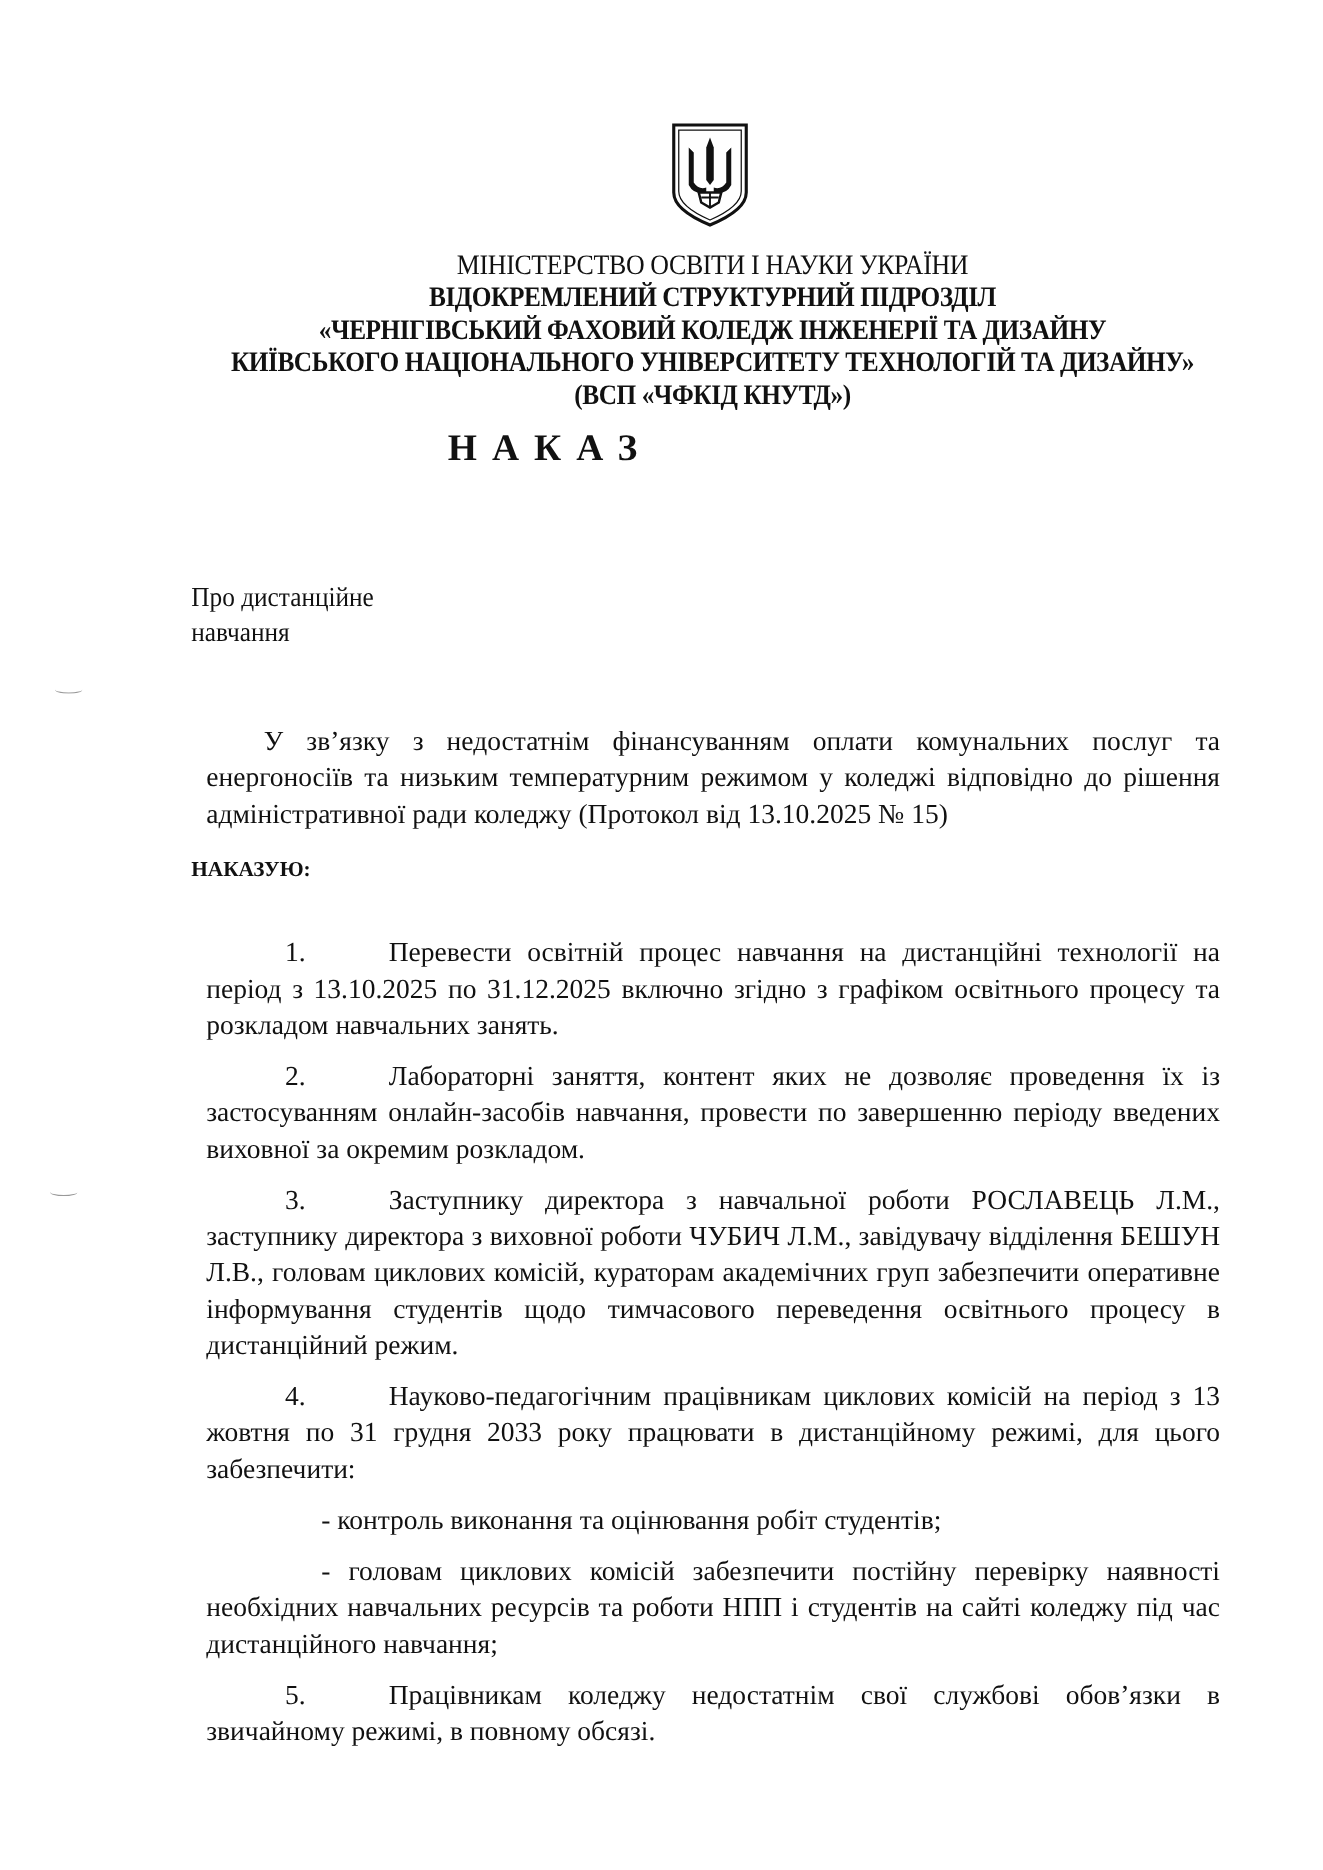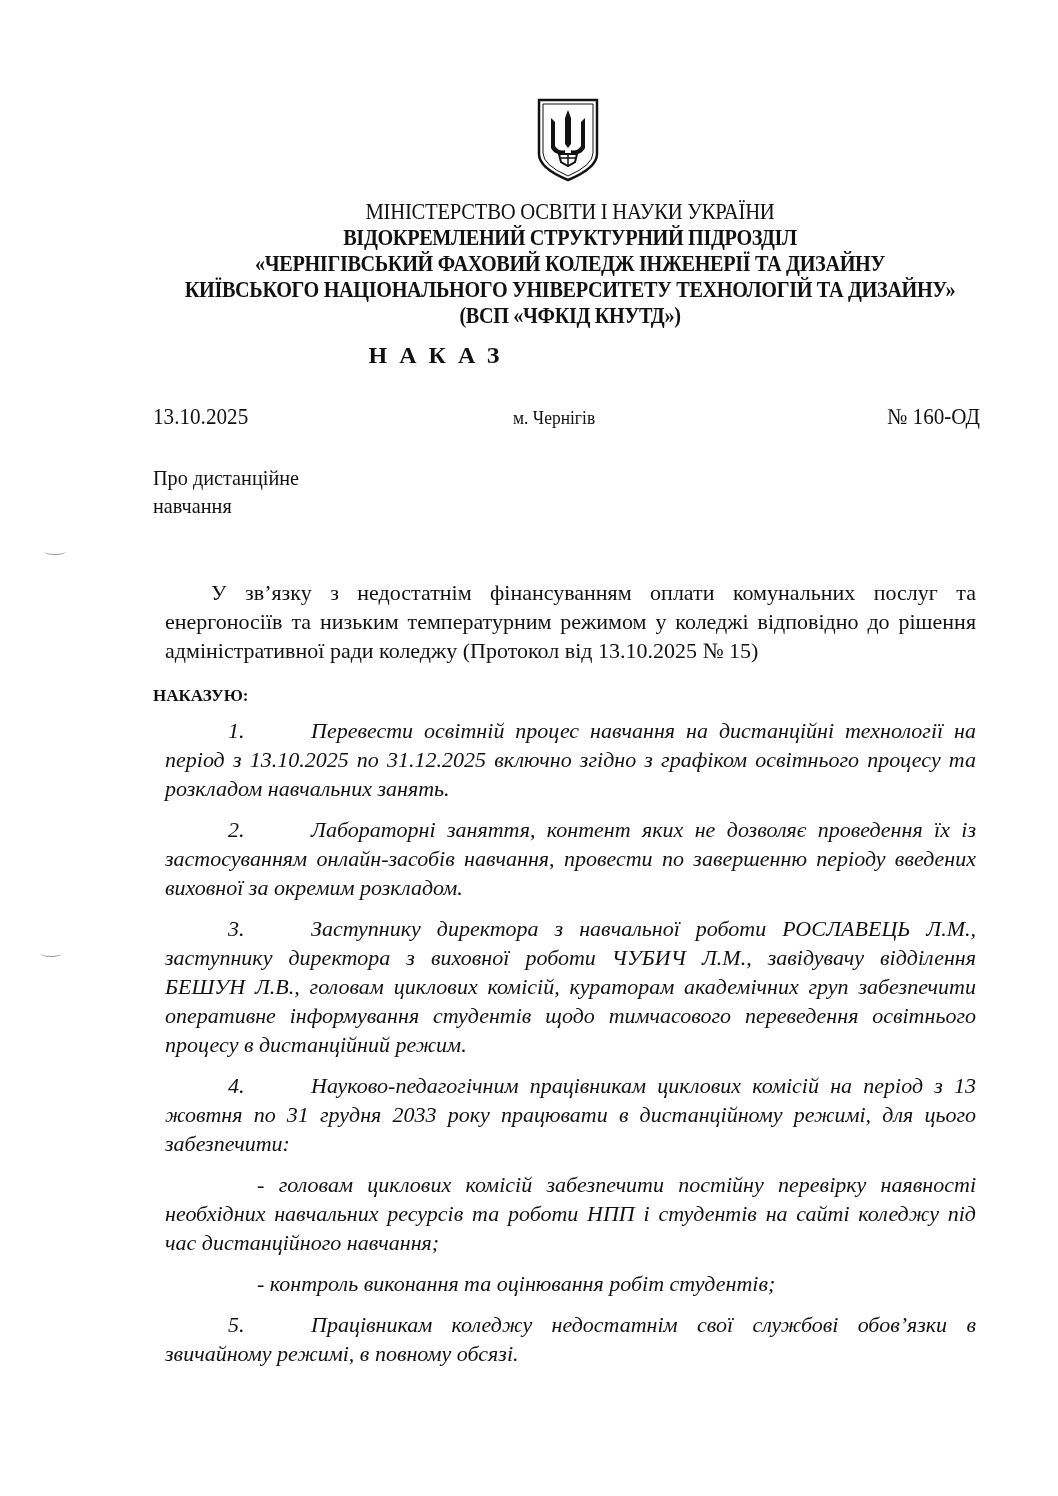--- a/index.html
+++ b/index.html
@@ -13,37 +13,37 @@
   .emblem { position: absolute; left: 535px; top: 96px; width: 66px; height: 88px; }
 
   .header { position: absolute; left: 140px; width: 860px; text-align: center; font-size: 22.5px; line-height: 27px; }
   .h-ministry { top: 198px; font-weight: normal; letter-spacing: -0.3px; transform: scaleX(0.92); }
   .h-bold { font-weight: bold; letter-spacing: -0.4px; transform: scaleX(0.9); }
   .h-line2 { top: 224px; }
   .h-line3 { top: 250px; }
   .h-line4 { top: 276px; }
   .h-line5 { top: 302px; }
 
-  .order-title { position: absolute; left: 0; width: 880px; top: 342px; text-align: center; font-weight: bold; font-size: 24px; letter-spacing: 12px; }
+  .order-title { position: absolute; left: 0; width: 880px; top: 342px; text-align: center; font-weight: bold; font-size: 30px; letter-spacing: 12px; }
 
   .meta-row { position: absolute; top: 404px; left: 153px; width: 827px; height: 32px; font-size: 23px; }
   .meta-date { position: absolute; left: 0; top: 0; transform: scaleX(0.92); transform-origin: left; }
   .meta-city { position: absolute; left: 360px; top: 3px; font-size: 19px; transform: scaleX(0.92); transform-origin: left; }
   .meta-number { position: absolute; right: 0; top: 0; transform: scaleX(0.92); transform-origin: right; }
 
   .subject { position: absolute; left: 153px; top: 464px; font-size: 22px; line-height: 28px; transform: scaleX(0.92); transform-origin: left; }
 
   .text { position: absolute; left: 153px; width: 835px; font-size: 22px; line-height: 29px; text-align: justify; }
   .text p { margin: 12px; text-align-last: left; }
   .indent { text-indent: 46px; }
   .intro { top: 566px; }
 
   .orders-heading { position: absolute; left: 153px; top: 686px; font-weight: bold; font-size: 17px; }
 
-  .items { top: 704px; font-style: italic; }
+  .items { top: 735px; }
   .item { margin: 0; }
   .item .num { display: inline-block; width: 83px; text-indent: 0; }
   .item-p { text-indent: 63px; }
   .sub-p { text-indent: 92px; }
 
   .scan-mark { position: absolute; border-bottom: 1px solid #999; border-radius: 0 0 50% 50%; height: 6px; width: 22px; }
 </style>
 </head>
 <body>
 
@@ -60,42 +60,37 @@
   </svg>
 
   <div class="header h-ministry">МІНІСТЕРСТВО ОСВІТИ І НАУКИ УКРАЇНИ</div>
   <div class="header h-bold h-line2">ВІДОКРЕМЛЕНИЙ СТРУКТУРНИЙ ПІДРОЗДІЛ</div>
   <div class="header h-bold h-line3">«ЧЕРНІГІВСЬКИЙ ФАХОВИЙ КОЛЕДЖ ІНЖЕНЕРІЇ ТА ДИЗАЙНУ</div>
   <div class="header h-bold h-line4">КИЇВСЬКОГО НАЦІОНАЛЬНОГО УНІВЕРСИТЕТУ ТЕХНОЛОГІЙ ТА ДИЗАЙНУ»</div>
   <div class="header h-bold h-line5">(ВСП «ЧФКІД КНУТД»)</div>
 
   <div class="order-title">НАКАЗ</div>
 
-  <div class="meta-row">
-    <span class="meta-date">13.10.2025</span>
-    <span class="meta-city">м. Чернігів</span>
-    <span class="meta-number">№ 160-ОД</span>
-  </div>
 
   <div class="subject">
     <div>Про дистанційне</div>
     <div>навчання</div>
   </div>
 
   <div class="text intro">
     <p class="indent">У зв’язку з недостатнім фінансуванням оплати комунальних послуг та енергоносіїв та низьким температурним режимом у коледжі відповідно до рішення адміністративної ради коледжу (Протокол від 13.10.2025 № 15)</p>
   </div>
 
   <div class="orders-heading">НАКАЗУЮ:</div>
 
   <div class="text items">
     <p class="item item-p"><span class="num">1.</span><span>Перевести освітній процес навчання на дистанційні технології на період з 13.10.2025 по 31.12.2025 включно згідно з графіком освітнього процесу та розкладом навчальних занять.</span></p>
     <p class="item item-p"><span class="num">2.</span><span>Лабораторні заняття, контент яких не дозволяє проведення їх із застосуванням онлайн-засобів навчання, провести по завершенню періоду введених виховної за окремим розкладом.</span></p>
     <p class="item item-p"><span class="num">3.</span><span>Заступнику директора з навчальної роботи РОСЛАВЕЦЬ Л.М., заступнику директора з виховної роботи ЧУБИЧ Л.М., завідувачу відділення БЕШУН Л.В., головам циклових комісій, кураторам академічних груп забезпечити оперативне інформування студентів щодо тимчасового переведення освітнього процесу в дистанційний режим.</span></p>
     <p class="item item-p"><span class="num">4.</span><span>Науково-педагогічним працівникам циклових комісій на період з 13 жовтня по 31 грудня 2033 року працювати в дистанційному режимі, для цього забезпечити:</span></p>
+    <p class="item sub-p">- контроль виконання та оцінювання робіт студентів;</p>
     <p class="item sub-p">- головам циклових комісій забезпечити постійну перевірку наявності необхідних навчальних ресурсів та роботи НПП і студентів на сайті коледжу під час дистанційного навчання;</p>
-    <p class="item sub-p">- контроль виконання та оцінювання робіт студентів;</p>
     <p class="item item-p"><span class="num">5.</span><span>Працівникам коледжу недостатнім свої службові обов’язки в звичайному режимі, в повному обсязі.</span></p>
   </div>
 
   <div class="scan-mark" style="left:44px; top:548px;"></div>
   <div class="scan-mark" style="left:40px; top:950px;"></div>
 </div>
 
 </body></html>

